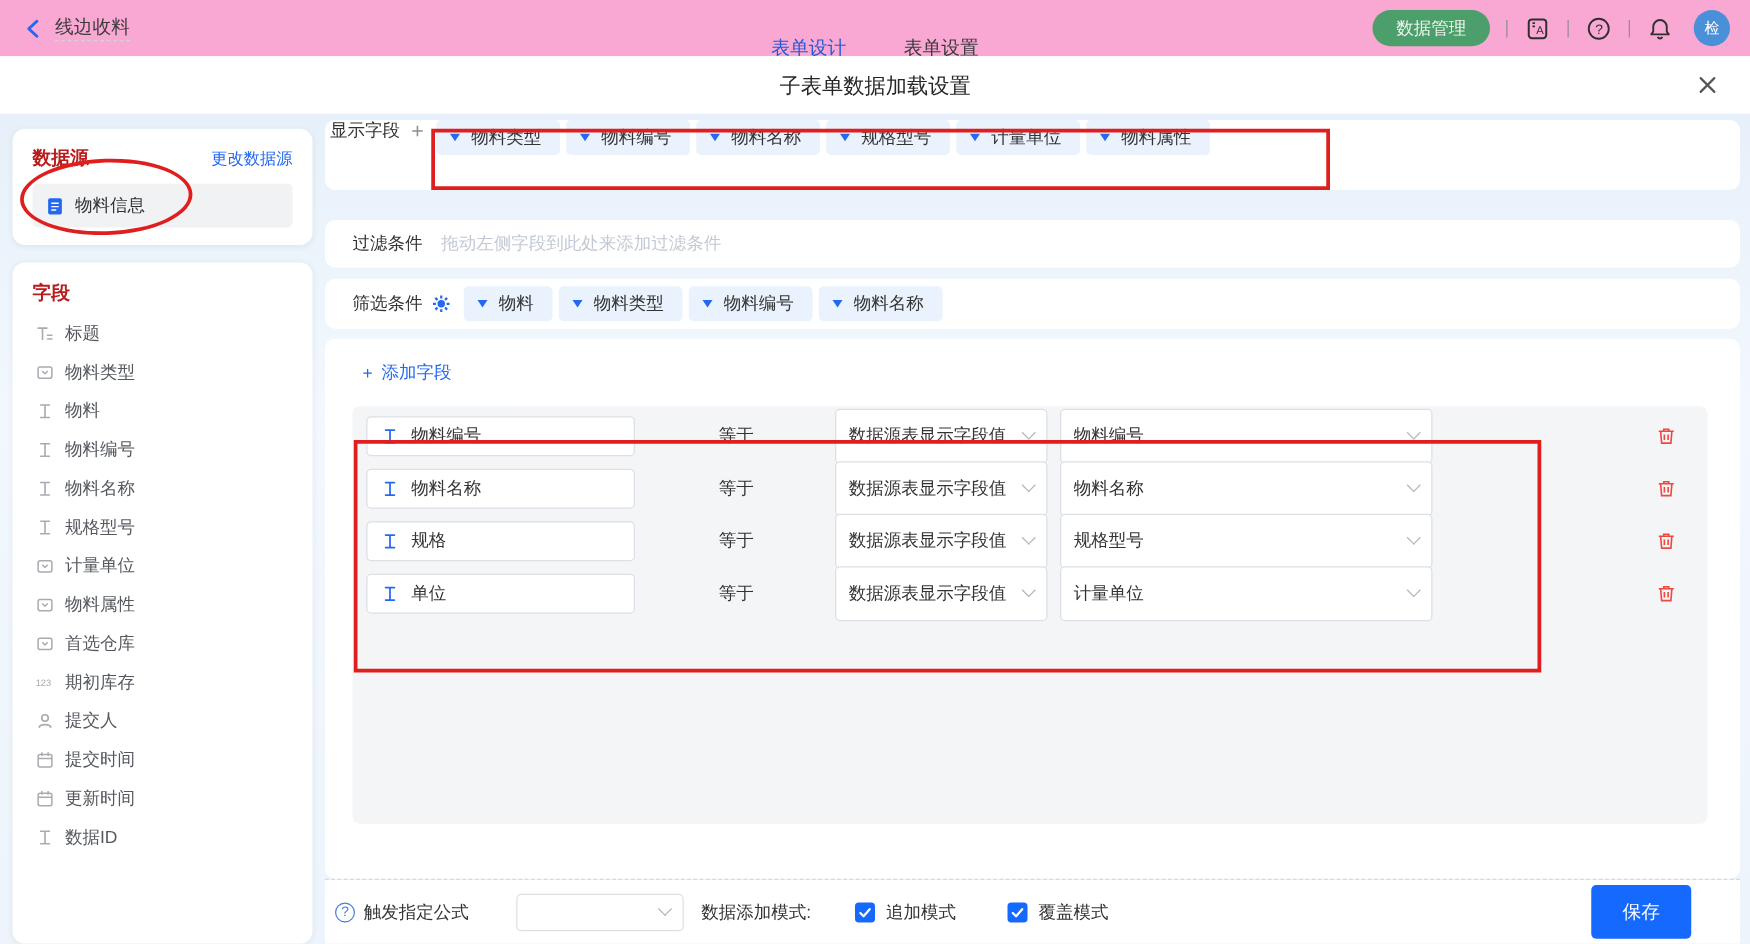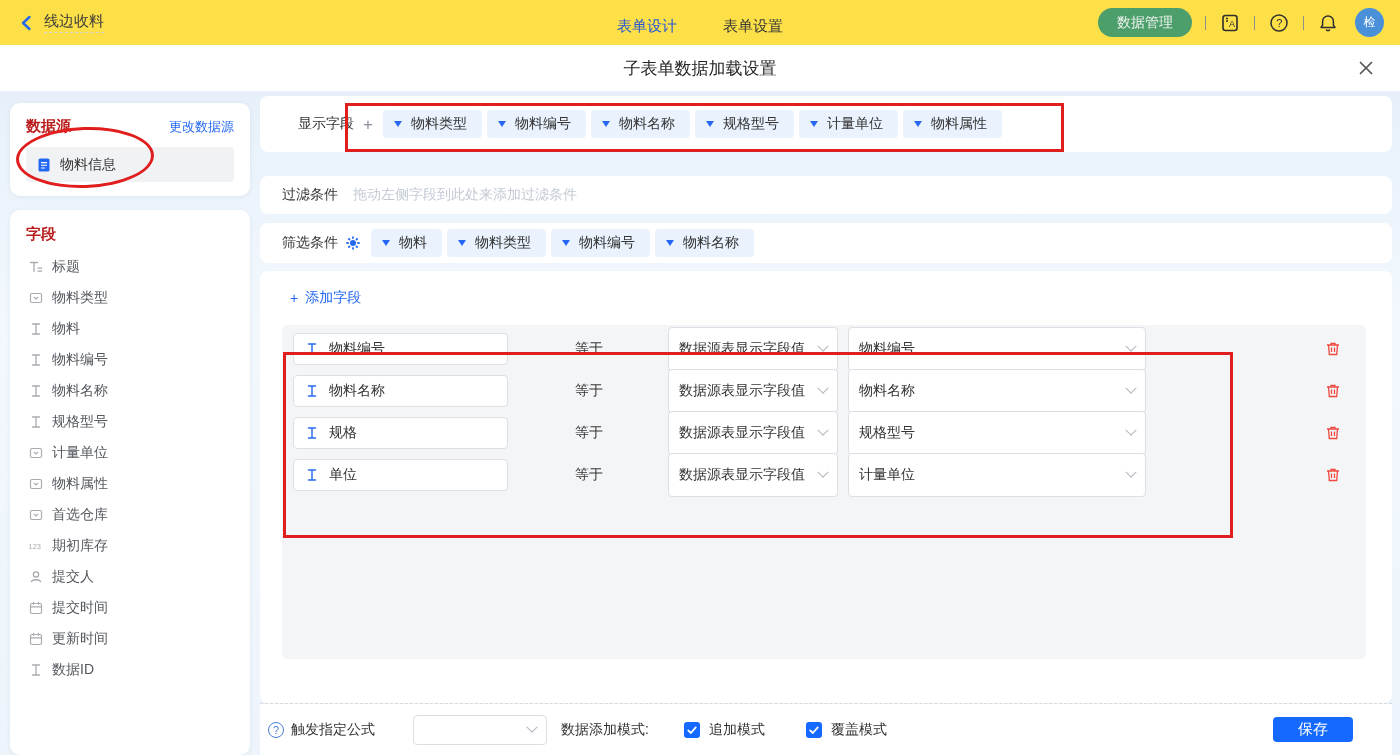--- a/index.html
+++ b/index.html
@@ -1,24 +1,24 @@
 <!DOCTYPE html>
 <html><head>
 <meta charset="utf-8">
 <style>
   * { box-sizing: border-box; margin: 0; padding: 0; }
   html,body { width:1400px; height:755px; overflow:hidden; }
   body { font-family:"Liberation Sans","DejaVu Sans",sans-serif; font-size:14px; color:#333; background:#eef4fb; }
 
   
-  .topbar { position:relative; height:45px; background:#fde047; display:flex; align-items:center; padding:0 16px 0 18px; }
+  .topbar { position:relative; height:45px; background:#f9a8d4; display:flex; align-items:center; padding:0 16px 0 18px; }
   .tb-left { display:flex; align-items:center; gap:8px; }
   .back-ic { width:18px; height:18px; display:flex; align-items:center; }
   .tb-title { font-size:15px; color:#3c3c3c; border-bottom:1px dashed #d3d3d3; padding-bottom:1px; }
-  .tb-tabs { position:absolute; left:50%; top:4px; transform:translateX(-50%); height:45px; display:flex; align-items:center; gap:46px; }
+  .tb-tabs { position:absolute; left:50%; top:16px; transform:translateX(-50%); height:45px; display:flex; align-items:center; gap:46px; }
   .tb-tab { font-size:15px; color:#3a3a3a; cursor:pointer; }
   .tb-tab.active { color:#2457d6; }
   .tb-right { margin-left:auto; display:flex; align-items:center; }
   .green-btn { background:#4c9e6b; color:#eef3ee; border:none; border-radius:15px; height:29px; padding:0 19px; font-size:14px; font-family:inherit; }
   .tb-divider { width:1px; height:14px; background:#8f8f8f; margin:0 13px; }
   .tb-ic { width:22px; height:22px; display:flex; align-items:center; justify-content:center; }
   .avatar { width:29px; height:29px; border-radius:50%; background:#4a90d9; color:#fff; font-size:12px; display:flex; align-items:center; justify-content:center; margin-left:16px; }
 
   
   .modal-header { height:46px; background:#fff; position:relative; display:flex; align-items:center; justify-content:center; }
@@ -37,21 +37,21 @@
   .ds-item { margin-top:11px; height:35px; background:#f1f2f4; border-radius:4px; display:flex; align-items:center; gap:8px; padding-left:10px; cursor:pointer; }
   .fields-panel { flex:1; padding:15px 16px 0; overflow:hidden; }
   .field-item { height:31px; display:flex; align-items:center; gap:8px; padding-left:2px; cursor:grab; color:#55595f; }
   .fields-list { margin-top:7px; }
   .f-icon { width:16px; height:16px; flex:none; display:flex; }
   .f-icon svg { width:16px; height:16px; }
 
   
   .right-col { flex:1; margin:5px 8px 0 0; display:flex; flex-direction:column; }
   .sec { background:#fff; border-radius:8px; }
-  .sec1 { height:56px; margin-bottom:6px; display:flex; align-items:center; padding-left:38px; }
+  .sec1 { height:56px; margin-bottom:6px; display:flex; align-items:flex-start; padding-left:4px; }
   .sec2 { height:38px; margin-bottom:9px; display:flex; align-items:center; padding-left:22px;margin-top:18px; }
   .sec3 { height:40px; margin-bottom:8px; display:flex; align-items:center; padding-left:22px; }
   .sec4 { height:432px; }
   .sec-label { color:#333; flex:none; }
   .plus-btn { color:#8a8f99; font-size:17px; margin:0 10px 0 9px; cursor:pointer; line-height:1; }
   .tags { display:flex; align-items:center; gap:5px; }
   .tag { display:inline-flex; align-items:center; gap:9px; height:28px; padding:0 15px 0 11px; background:#e9f2fd; border-radius:4px; color:#333; cursor:pointer; white-space:nowrap; }
   .caret-down { width:0; height:0; border-left:4.5px solid transparent; border-right:4.5px solid transparent; border-top:6px solid #2468f2; }
   .placeholder { color:#c3c9d4; margin-left:15px; }
   .gear { width:16px; height:16px; margin:0 10px 0 7px; cursor:pointer; display:flex; }
@@ -72,21 +72,21 @@
   .rc-divider { border-top:1px dashed #d6d9dd; }
   .footer { flex:1; background:#fff; display:flex; align-items:center; padding-left:8px; }
   .help-circ { width:16px; height:16px; border:1px solid #4a7fd6; color:#4a7fd6; border-radius:50%; font-size:11px; display:flex; align-items:center; justify-content:center; flex:none; }
   .footer-label { margin-left:7px; color:#333; }
   .footer-select { margin-left:38px; width:134px; height:30px; background:#fff; border:1px solid #dcdfe4; border-radius:4px; display:flex; align-items:center; justify-content:flex-end; padding-right:10px; cursor:pointer; }
   .mode-label { margin-left:14px; color:#333; }
   .cb-group { display:flex; align-items:center; gap:9px; margin-left:16px; cursor:pointer;padding-left:19px; }
   .cb-group + .cb-group { margin-left:22px; }
   .cb { width:16px; height:16px; background:#1569ff; border-radius:3px; display:flex; align-items:center; justify-content:center; }
   .cb svg { width:12px; height:12px; }
-  .save-btn { margin-left:auto; margin-right:39px; width:80px; height:25px; background:#1569ff; color:#fff; border:none; border-radius:4px; font-size:15px; font-family:inherit; cursor:pointer; }
+  .save-btn { margin-left:auto; margin-right:39px; width:80px; height:43px; background:#1569ff; color:#fff; border:none; border-radius:4px; font-size:15px; font-family:inherit; cursor:pointer; }
 
   
   .ann { position:absolute; border:3px solid #e01e1e; z-index:40; pointer-events:none; }
   .ann-rect1 { left:345px; top:12px; width:719px; height:49px; }
   .ann-rect2 { left:283px; top:261px; width:950px; height:186px; }
   .ann-ellipse { left:16px; top:36px; width:138px; height:61px; border-radius:50%; transform:rotate(-2deg); }
 </style>
 </head>
 <body>
 

